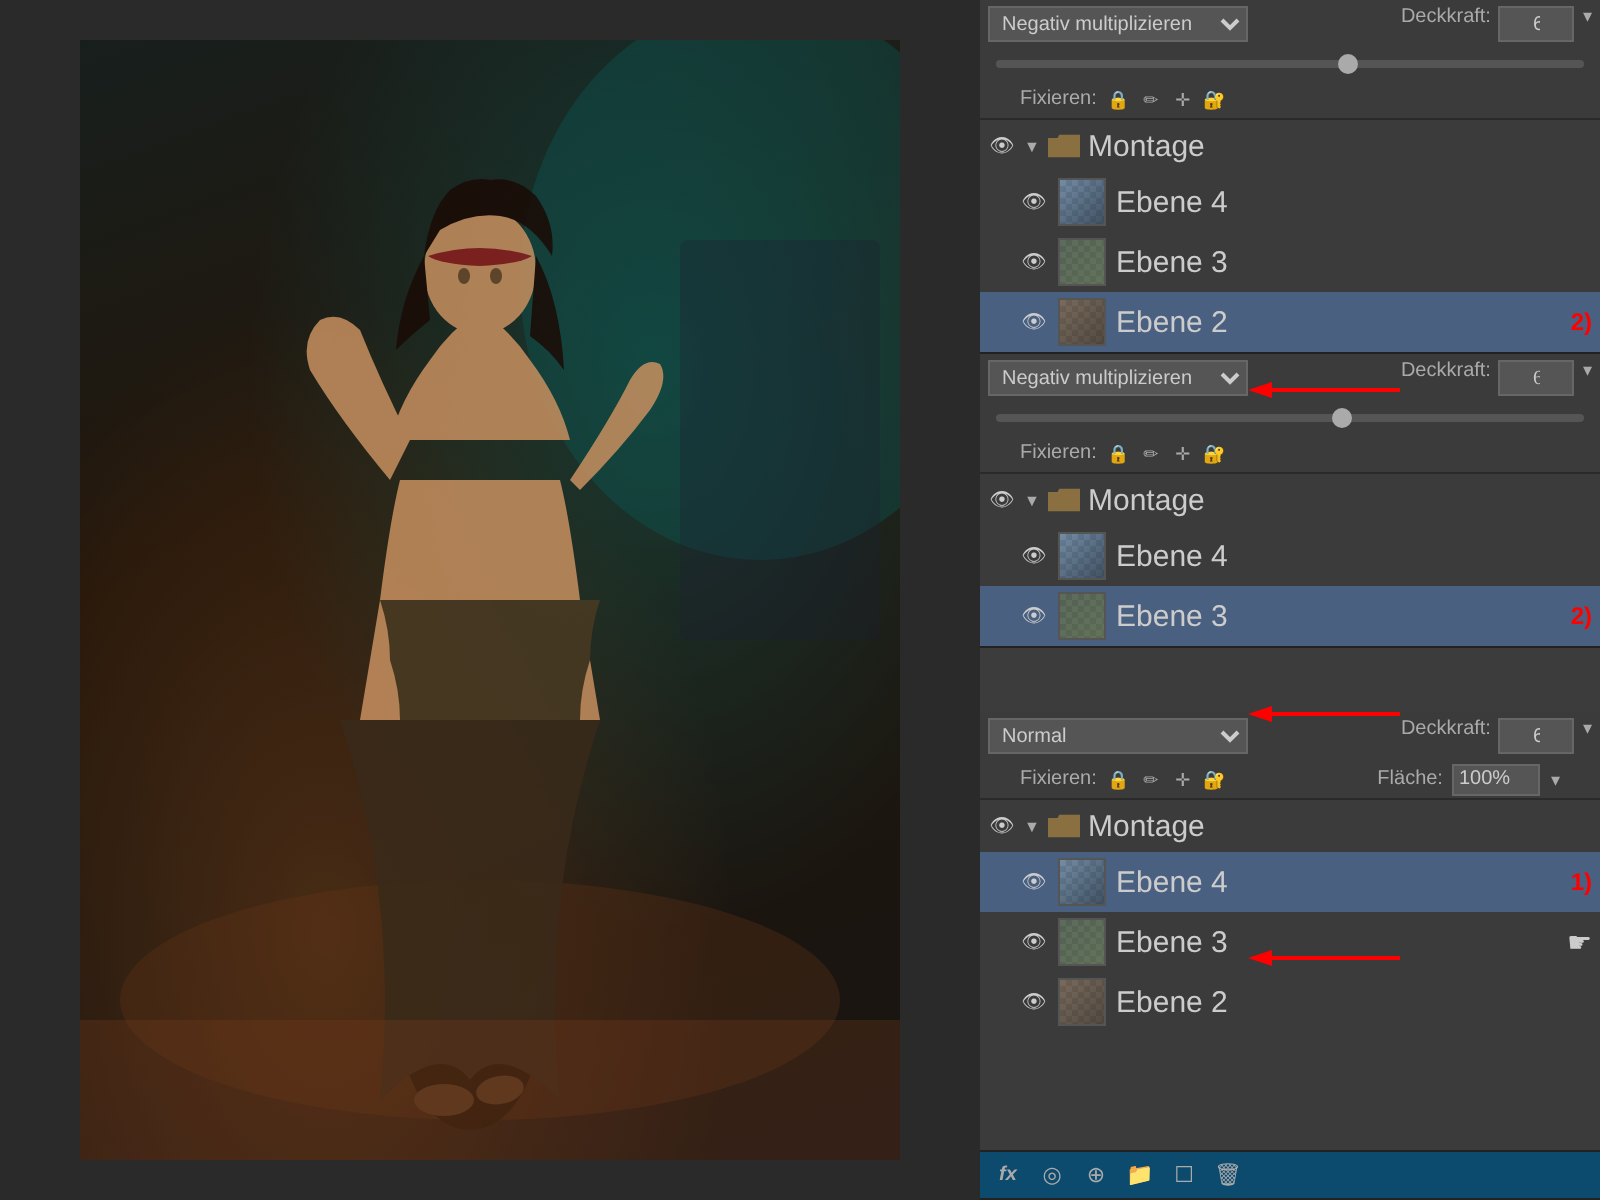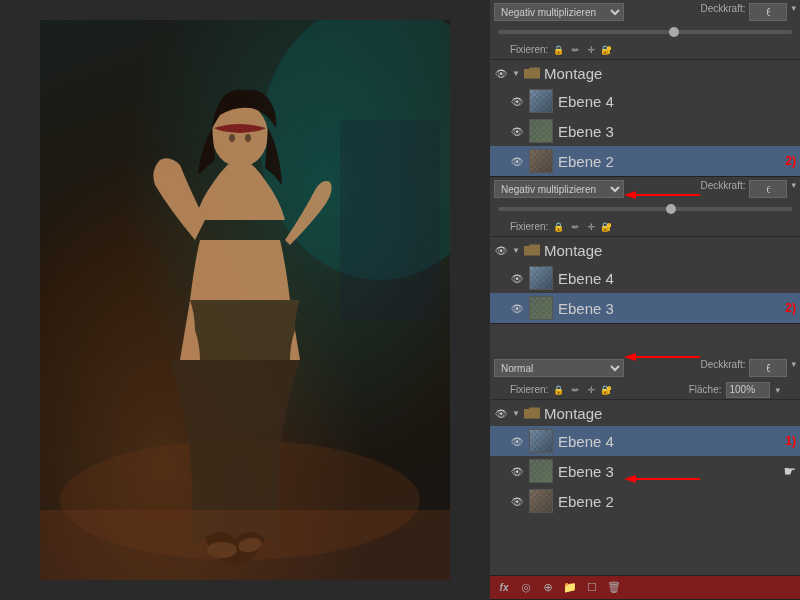--- a/index.html
+++ b/index.html
@@ -250,21 +250,21 @@
       font-size: 15px;
       color: #ccc;
       flex: 1;
     }
 
     
     .panel-toolbar {
       display: flex;
       align-items: center;
       padding: 3px 6px;
-      background: #7f1d1d;
+      background: #0c4a6e;
       height: 24px;
       gap: 6px;
       border-top: 1px solid #222;
     }
 
     .toolbar-icon {
       width: 16px;
       height: 16px;
       display: flex;
       align-items: center;

